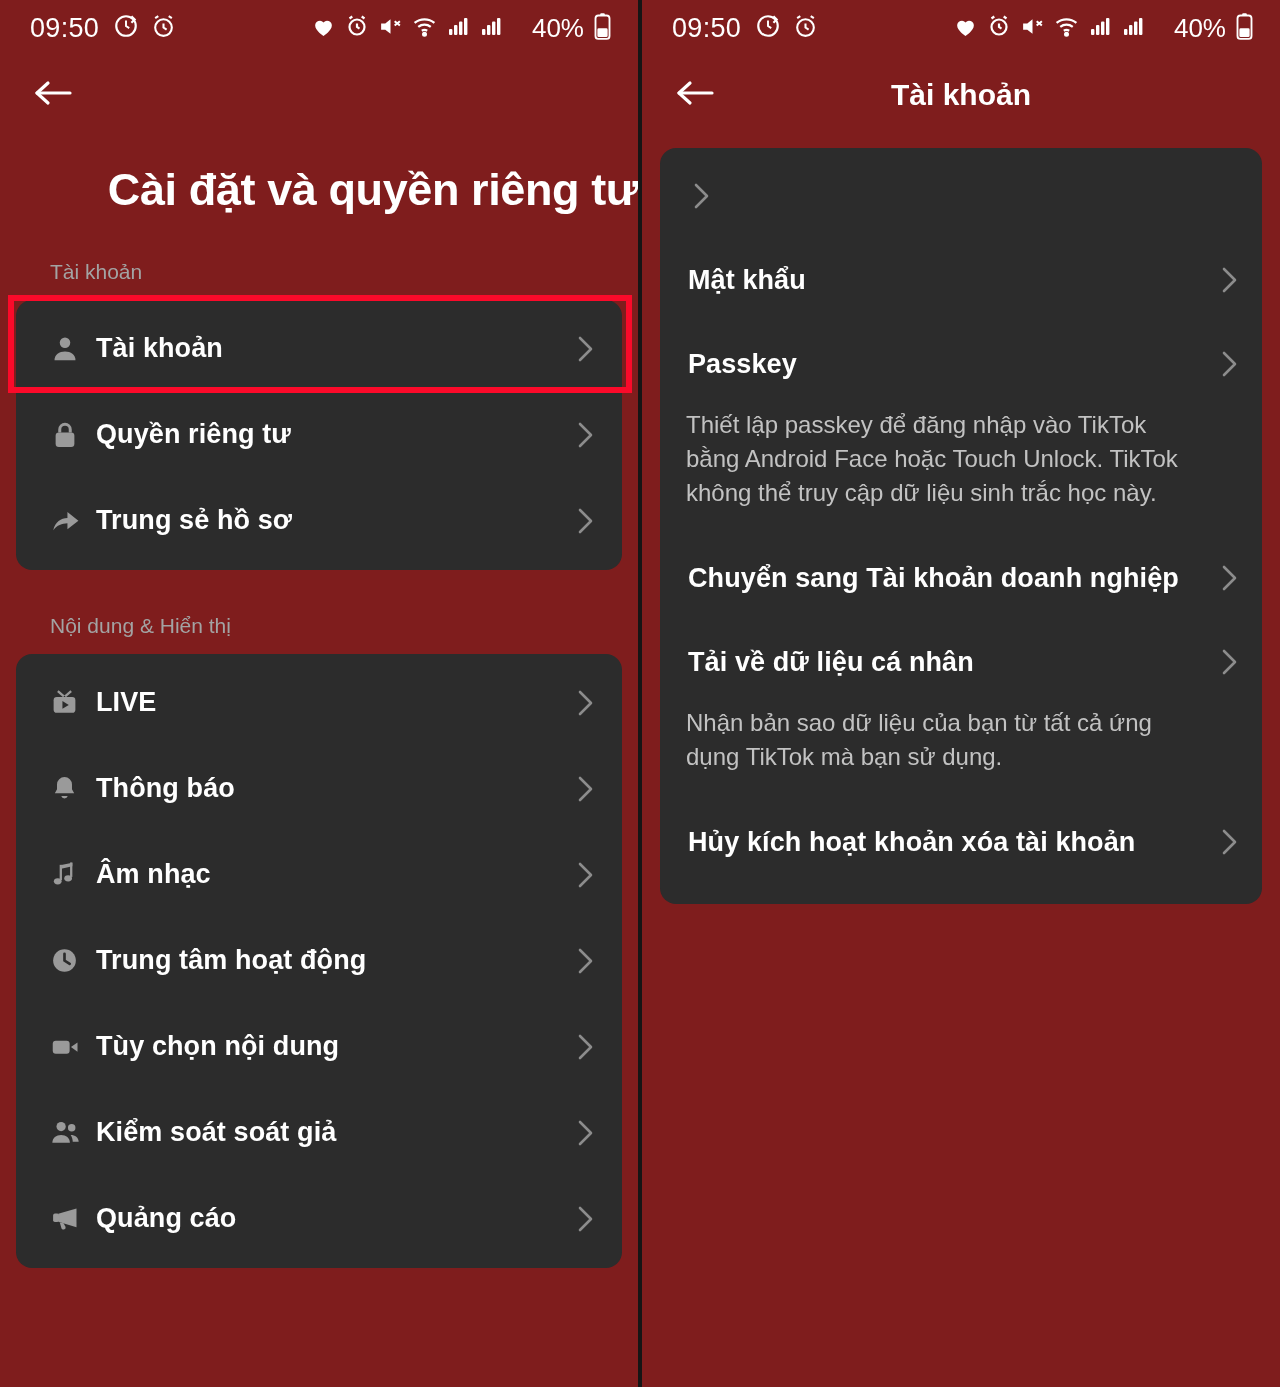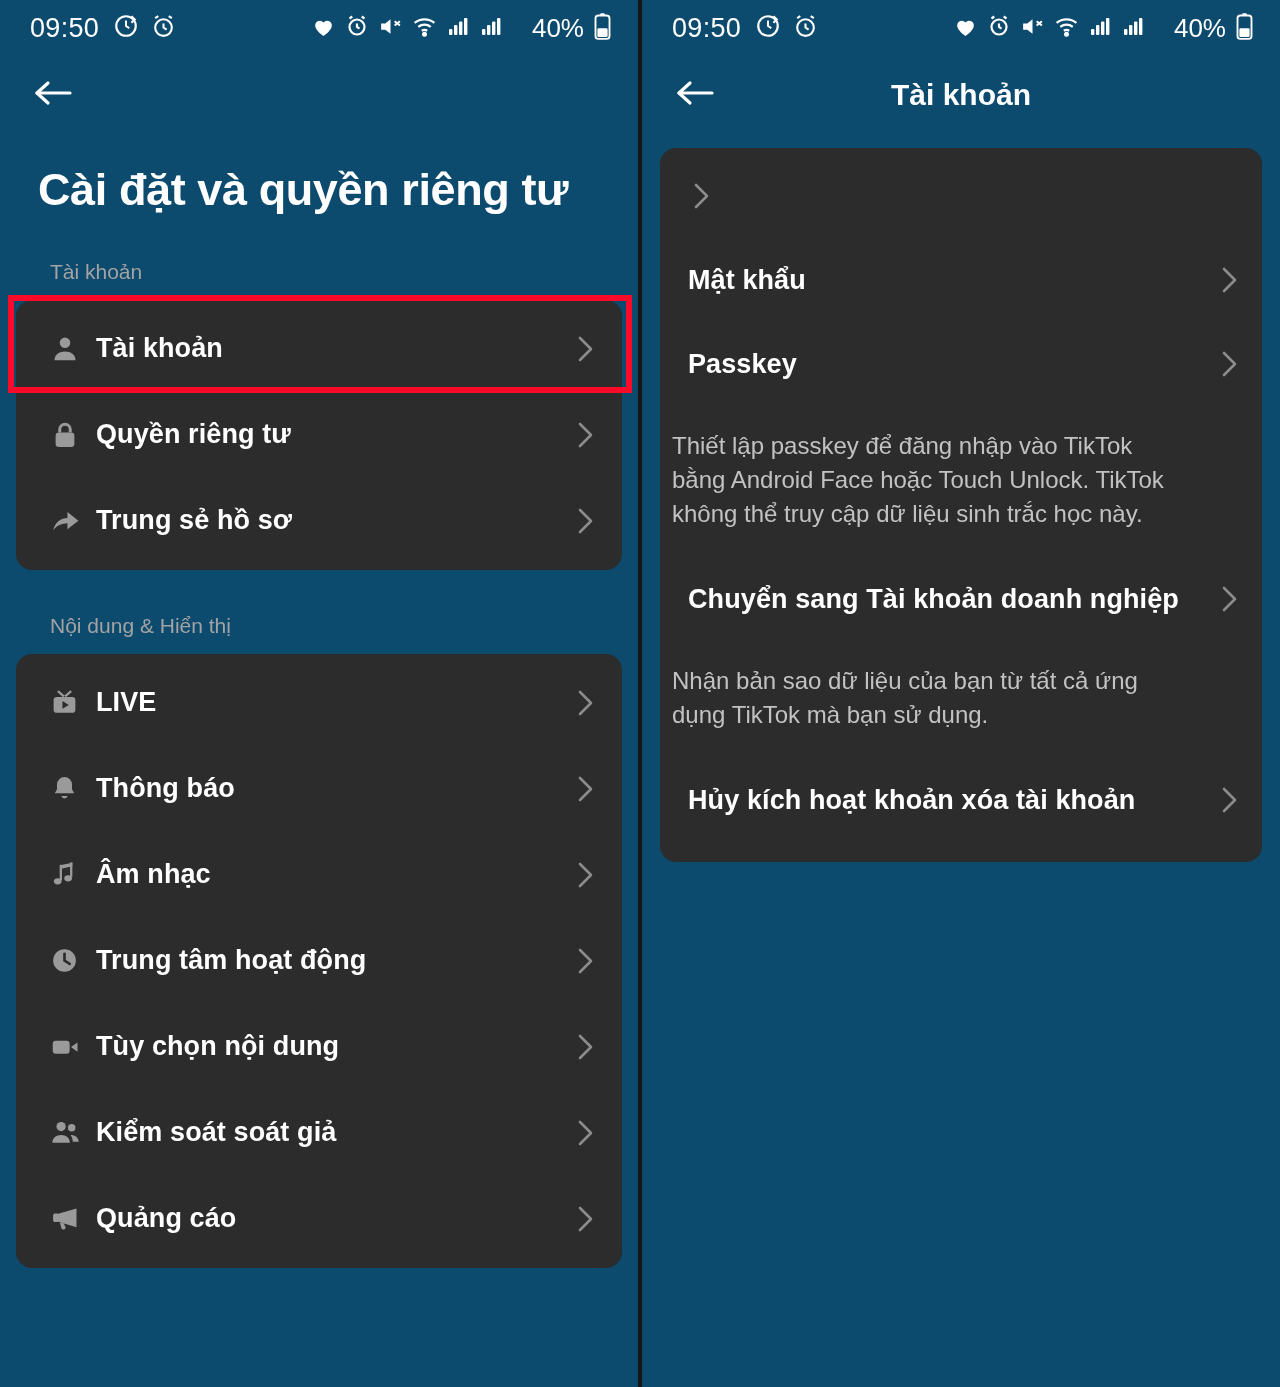--- a/index.html
+++ b/index.html
@@ -3,21 +3,21 @@
 <meta charset="utf-8">
 <style>
   * { margin:0; padding:0; box-sizing:border-box; }
   html, body {
     width:1280px; height:1387px;
     background:#000;
     font-family:"Liberation Sans", sans-serif;
     overflow:hidden;
   }
   .screens { display:flex; width:1280px; height:1387px; }
-  .panel { position:relative; height:1387px; background:#0c4a6e; overflow:hidden; }
+  .panel { position:relative; height:1387px; background:#7f1d1d; overflow:hidden; }
   .panel-left  { width:638px; }
   .panel-div   { width:4px; background:#151515; height:1387px; }
   .panel-right { width:638px; }
 
   
   .statusbar {
     height:56px; display:flex; align-items:center;
     padding:0 26px 0 30px; color:#fff;
   }
   .sb-time { font-size:27px; font-weight:400; letter-spacing:.3px; }
@@ -31,21 +31,21 @@
   .topbar { height:78px; display:flex; align-items:center; padding:0 30px; position:relative; }
   .back-btn { width:46px; height:46px; display:flex; align-items:center; justify-content:center; cursor:pointer; }
   .topbar-title {
     position:absolute; left:0; right:0; text-align:center;
     font-size:30px; font-weight:700; color:#fff; pointer-events:none;
   }
 
   
   .page-title {
     color:#fff; font-size:45px; font-weight:700;
-    padding:30px 0 0 38px; letter-spacing:-.4px; line-height:1.15;
+    padding:30px 0 0 38px; letter-spacing:-.4px; line-height:1.15;text-align:right;
   }
 
   
   .section-header {
     color:#a3a3a3; font-size:21px; padding:44px 0 16px 50px; font-weight:400;
   }
 
   
   .card {
     background:#2c2c2c; border-radius:16px;
@@ -58,21 +58,21 @@
     min-height:86px; padding:0 28px 0 34px; cursor:pointer;
   }
   .row-right { padding:0 24px 0 28px; min-height:84px; }
   .row-icon { width:46px; flex:0 0 46px; display:flex; align-items:center; }
   .row-label { flex:1; color:#fff; font-size:27px; font-weight:700; letter-spacing:.1px; }
   .row-label-rt { font-size:27px; }
   .chev { flex:0 0 22px; display:flex; align-items:center; justify-content:flex-end; }
 
   .row-desc {
     color:#c2c2c2; font-size:24px; line-height:1.42;
-    padding:2px 70px 26px 12px; font-weight:400;margin-top:21px;
+    padding:2px 70px 26px 26px; font-weight:400;
   }
   .gap-sm { height:14px; }
 
   
   .hl {
     position:absolute; border:6px solid #fb0a2a;
     pointer-events:none; z-index:10;
   }
   .hl-left  { left:8px;  top:295px; width:624px;  height:98px; }
 </style>
@@ -459,20 +459,28 @@
 
       <div class="row row-right">
         <span class="row-label row-label-rt">Chuyển sang Tài khoản doanh nghiệp</span>
         <span class="chev">
           <svg width="17" height="28" viewBox="0 0 17 28" fill="none" stroke="#8c8c8c" stroke-width="2.6" stroke-linecap="round" stroke-linejoin="round">
               <path d="M3 3l11 11L3 25"></path>
             </svg>
         </span>
       </div>
 
+      <div class="row row-right">
+        <span class="row-label row-label-rt">Tải về dữ liệu cá nhân</span>
+        <span class="chev">
+          <svg width="17" height="28" viewBox="0 0 17 28" fill="none" stroke="#8c8c8c" stroke-width="2.6" stroke-linecap="round" stroke-linejoin="round">
+              <path d="M3 3l11 11L3 25"></path>
+            </svg>
+        </span>
+      </div>
       <div class="row-desc">Nhận bản sao dữ liệu của bạn từ tất cả ứng dụng TikTok mà bạn sử dụng.</div>
 
       <div class="row row-right">
         <span class="row-label row-label-rt">Hủy kích hoạt khoản xóa tài khoản</span>
         <span class="chev">
           <svg width="17" height="28" viewBox="0 0 17 28" fill="none" stroke="#8c8c8c" stroke-width="2.6" stroke-linecap="round" stroke-linejoin="round">
               <path d="M3 3l11 11L3 25"></path>
             </svg>
         </span>
       </div>

